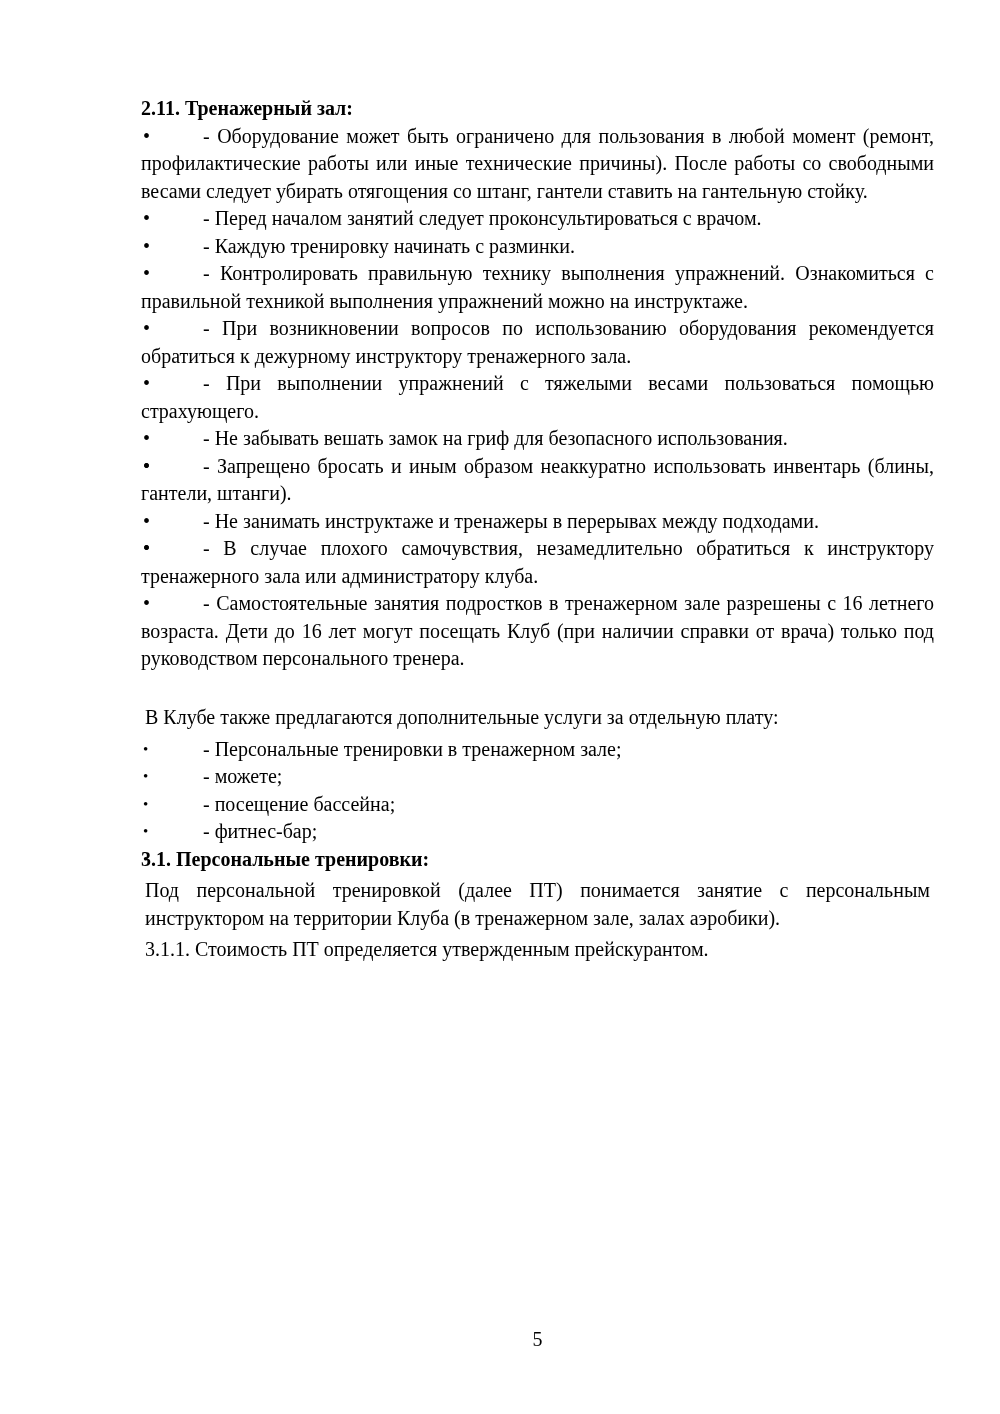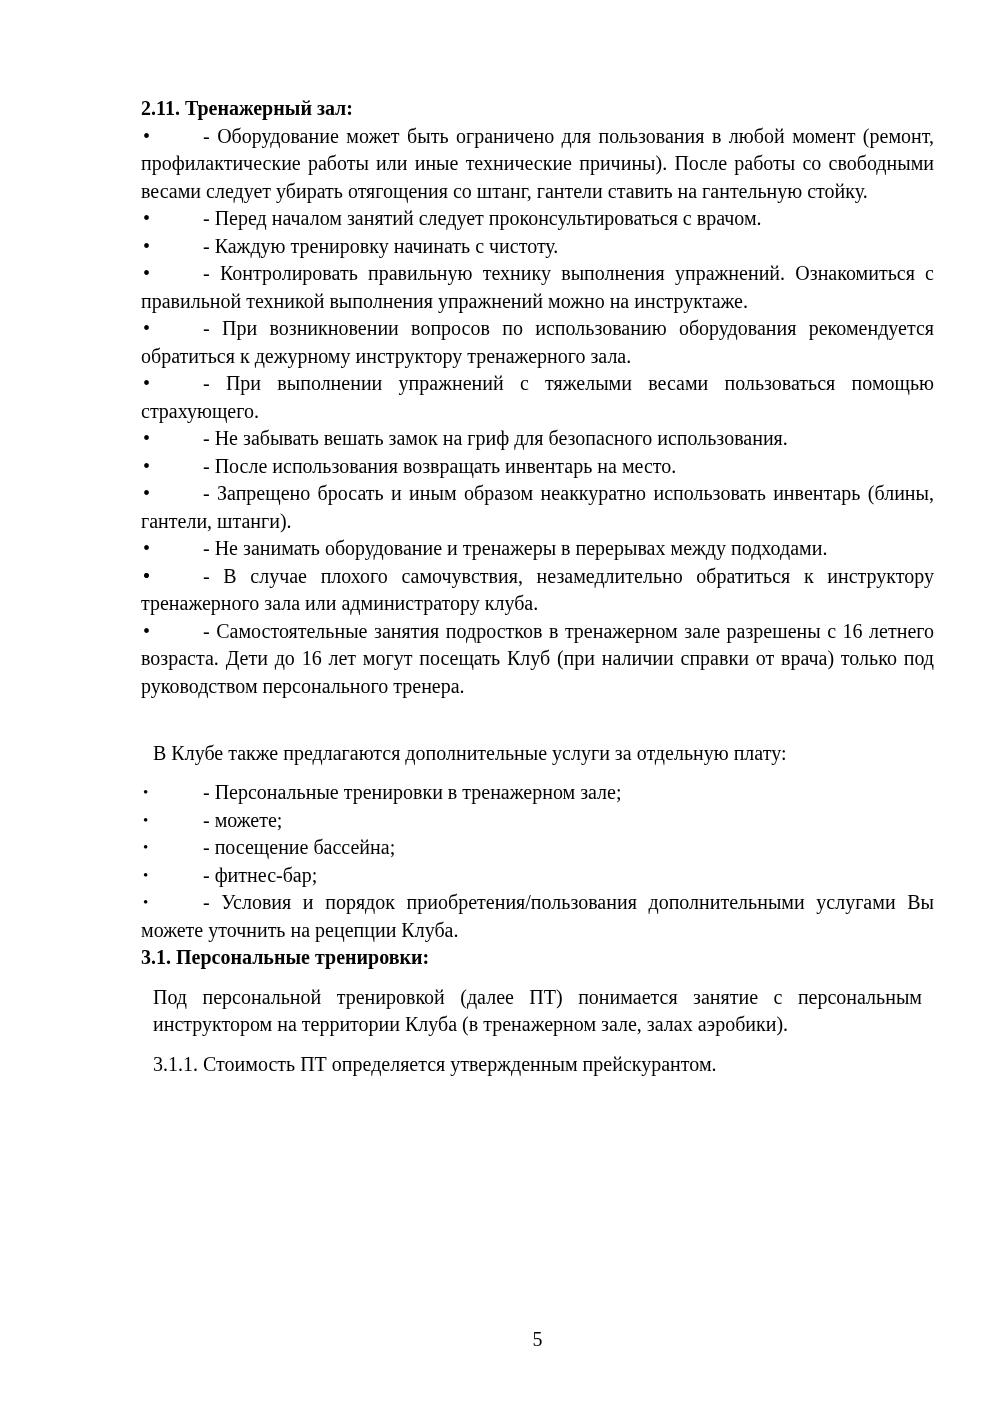--- a/index.html
+++ b/index.html
@@ -26,21 +26,21 @@
     text-align: justify;
   }
   .heading {
     margin: 0;
     font-size: 20px;
     font-weight: bold;
     text-align: justify;
     line-height: 27.5px;
   }
   p.para {
-    margin: 12px;
+    margin: 4px;
     text-align: justify;
   }
   .li {
     position: relative;
     text-align: justify;
     text-indent: 62px;
   }
   .li .blt {
     position: absolute;
     left: 2px;
@@ -73,42 +73,42 @@
 
     <h2 class="heading">2.11. Тренажерный зал:</h2>
 
     <div class="li">
       <span class="blt">•</span><span>- Оборудование может быть ограничено для пользования в любой момент (ремонт, профилактические работы или иные технические причины). После работы со свободными весами следует убирать отягощения со штанг, гантели ставить на гантельную стойку.</span>
     </div>
     <div class="li">
       <span class="blt">•</span><span>- Перед началом занятий следует проконсультироваться с врачом.</span>
     </div>
     <div class="li">
-      <span class="blt">•</span><span>- Каждую тренировку начинать с чистоту.</span>
+      <span class="blt">•</span><span>- Каждую тренировку начинать с разминки.</span>
     </div>
     <div class="li">
       <span class="blt">•</span><span>- Контролировать правильную технику выполнения упражнений. Ознакомиться с правильной техникой выполнения упражнений можно на инструктаже.</span>
     </div>
     <div class="li">
       <span class="blt">•</span><span>- При возникновении вопросов по использованию оборудования рекомендуется обратиться к дежурному инструктору тренажерного зала.</span>
     </div>
     <div class="li">
       <span class="blt">•</span><span>- При выполнении упражнений с тяжелыми весами пользоваться помощью страхующего.</span>
     </div>
     <div class="li">
       <span class="blt">•</span><span>- Не забывать вешать замок на гриф для безопасного использования.</span>
     </div>
     <div class="li">
-      <span class="blt">•</span><span>- После использования возвращать инвентарь на место.</span>
+      <span class="blt">•</span>
     </div>
     <div class="li">
       <span class="blt">•</span><span>- Запрещено бросать и иным образом неаккуратно использовать инвентарь (блины, гантели, штанги).</span>
     </div>
     <div class="li">
-      <span class="blt">•</span><span>- Не занимать оборудование и тренажеры в перерывах между подходами.</span>
+      <span class="blt">•</span><span>- Не занимать инструктаже и тренажеры в перерывах между подходами.</span>
     </div>
     <div class="li">
       <span class="blt">•</span>
     </div>
     <div class="li">
       <span class="blt">•</span><span>- В случае плохого самочувствия, незамедлительно обратиться к инструктору тренажерного зала или администратору клуба.</span>
     </div>
     <div class="li">
       <span class="blt">•</span><span>- Самостоятельные занятия подростков в тренажерном зале разрешены с 16 летнего возраста. Дети до 16 лет могут посещать Клуб  (при наличии справки от врача) только под руководством персонального тренера.</span>
     </div>
@@ -124,21 +124,21 @@
     <div class="li small-blt">
       <span class="blt">•</span><span>- можете;</span>
     </div>
     <div class="li small-blt">
       <span class="blt">•</span><span>- посещение бассейна;</span>
     </div>
     <div class="li small-blt">
       <span class="blt">•</span><span>- фитнес-бар;</span>
     </div>
     <div class="li small-blt">
-      <span class="blt">•</span><span>- Условия и порядок приобретения/пользования дополнительными услугами Вы можете уточнить на рецепции Клуба.</span>
+      <span class="blt">•</span>
     </div>
 
 
     <h2 class="heading">3.1. Персональные тренировки:</h2>
 
     <p class="para">Под персональной тренировкой (далее ПТ) понимается занятие с персональным инструктором на территории Клуба (в тренажерном зале, залах аэробики).</p>
 
     <p class="para"><b class="lead">3.1.1.</b> <span>Стоимость ПТ определяется утвержденным прейскурантом.</span></p>
 
   </div>

